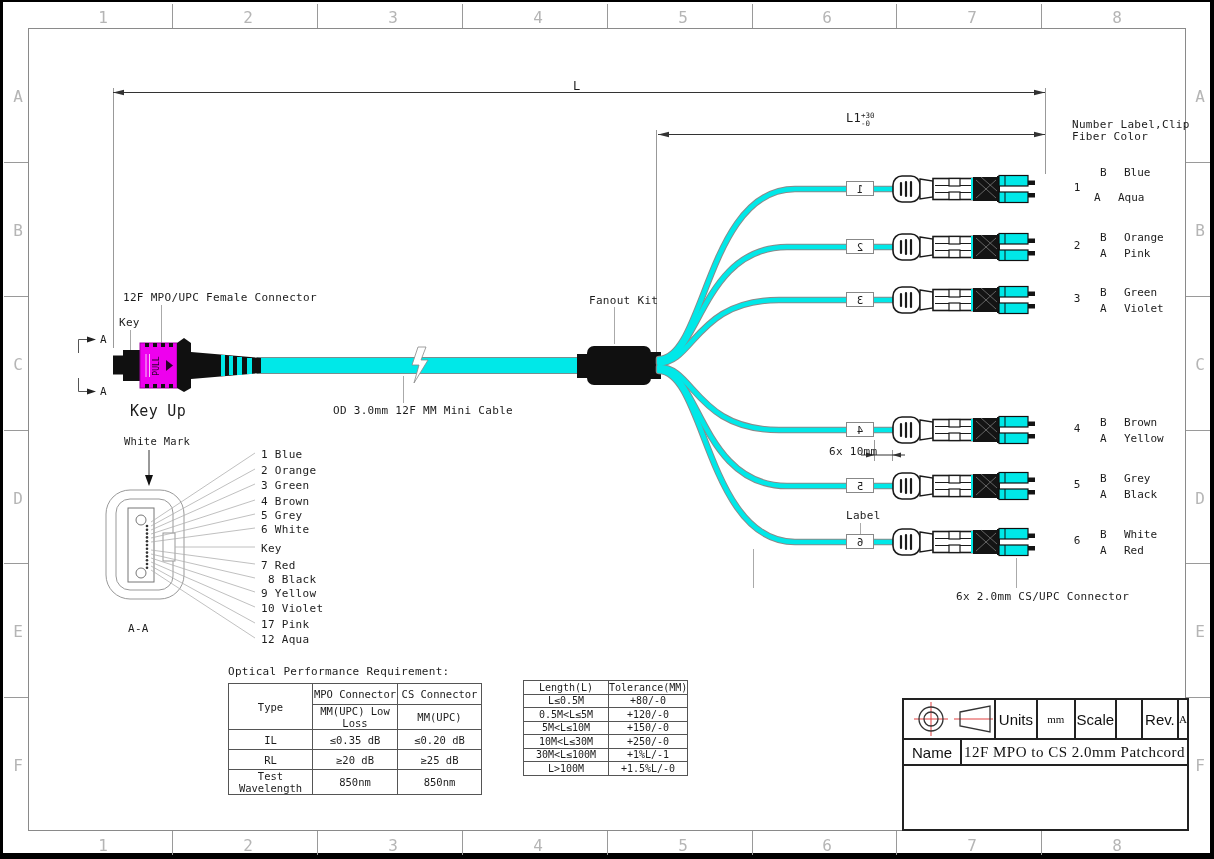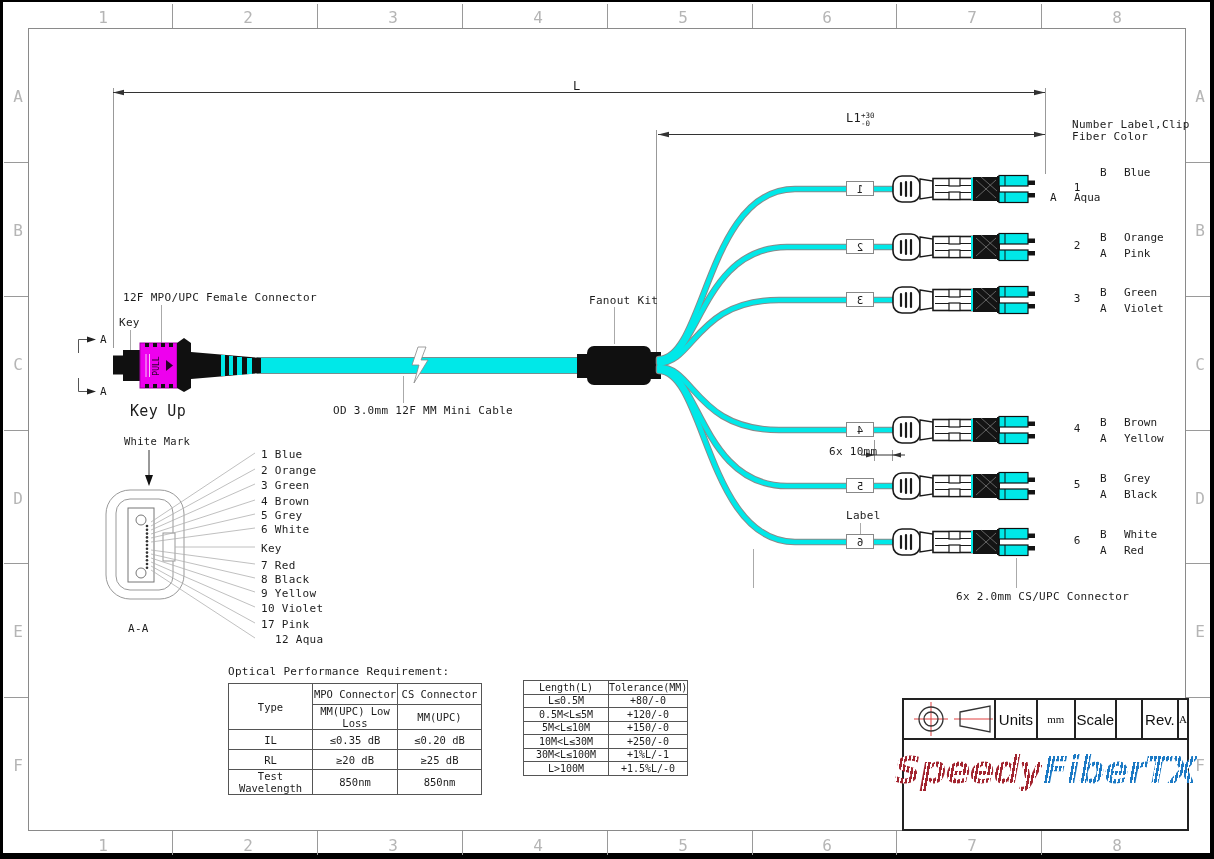--- a/index.html
+++ b/index.html
@@ -279,25 +279,25 @@
   <div class="t" style="left:225px;top:663px">Optical Performance Requirement:</div>
 
   <div class="t" style="left:258px;top:446px">1 Blue</div>
   <div class="t" style="left:258px;top:462px">2 Orange</div>
   <div class="t" style="left:258px;top:477px">3 Green</div>
   <div class="t" style="left:258px;top:493px">4 Brown</div>
   <div class="t" style="left:258px;top:507px">5 Grey</div>
   <div class="t" style="left:258px;top:521px">6 White</div>
   <div class="t" style="left:258px;top:540px">Key</div>
   <div class="t" style="left:258px;top:557px">7 Red</div>
-  <div class="t" style="left:258px;top:571px">8 Black</div>
+  <div class="t" style="left:265px;top:571px">8 Black</div>
   <div class="t" style="left:258px;top:585px">9 Yellow</div>
   <div class="t" style="left:258px;top:600px">10 Violet</div>
   <div class="t" style="left:258px;top:616px">17 Pink</div>
-  <div class="t" style="left:272px;top:631px">12 Aqua</div>
+  <div class="t" style="left:258px;top:631px">12 Aqua</div>
 
   <div class="lblbox" style="left:843px;top:179px">
       <span class="mirror">1</span>
     </div>
   <div class="lblbox" style="left:843px;top:237px">
       <span class="mirror">2</span>
     </div>
   <div class="lblbox" style="left:843px;top:290px">
       <span class="mirror">3</span>
     </div>
@@ -306,21 +306,21 @@
     </div>
   <div class="lblbox" style="left:843px;top:476px">
       <span class="mirror">5</span>
     </div>
   <div class="lblbox" style="left:843px;top:532px">
       <span class="mirror">6</span>
     </div>
 
   <div class="legrow" style="left:1066px;top:179px;width:16px;text-align:center">1</div>
   <div class="legrow" style="left:1097px;top:164px"><span class="pre">B</span><span>Blue</span></div>
-  <div class="legrow" style="left:1047px;top:189px"><span class="pre">A</span><span>Aqua</span></div>
+  <div class="legrow" style="left:1091px;top:189px"><span class="pre">A</span><span>Aqua</span></div>
 
   <div class="legrow" style="left:1066px;top:237px;width:16px;text-align:center">2</div>
   <div class="legrow" style="left:1097px;top:229px"><span class="pre">B</span><span>Orange</span></div>
   <div class="legrow" style="left:1097px;top:245px"><span class="pre">A</span><span>Pink</span></div>
 
   <div class="legrow" style="left:1066px;top:290px;width:16px;text-align:center">3</div>
   <div class="legrow" style="left:1097px;top:284px"><span class="pre">B</span><span>Green</span></div>
   <div class="legrow" style="left:1097px;top:300px"><span class="pre">A</span><span>Violet</span></div>
 
   <div class="legrow" style="left:1066px;top:420px;width:16px;text-align:center">4</div>
@@ -418,18 +418,19 @@
           <polygon points="48,13 78,7 78,33 48,27" fill="none" stroke="#333" stroke-width="1.3"></polygon>
         </svg>
       </div>
       <div style="width:45px" class="lbl15">Units</div>
       <div style="width:41px" class="serif-sm">mm</div>
       <div style="width:44px" class="lbl15">Scale</div>
       <div style="width:28px" class="serif-sm"></div>
       <div style="width:39px" class="lbl15">Rev.</div>
       <div style="flex:1" class="serif-sm">A</div>
     </div>
-    <div class="r3">
-      <div class="logo"><span class="red">Speedy</span><span class="blue">FiberTX</span></div>
+    <div class="r2">
+      <div style="width:58px;border-right:2px solid #222" class="lbl15">Name</div>
+      <div style="flex:1" class="name-val">12F MPO to CS 2.0mm Patchcord</div>
     </div>
   </div>
 
 </div>
 
 </body></html>

